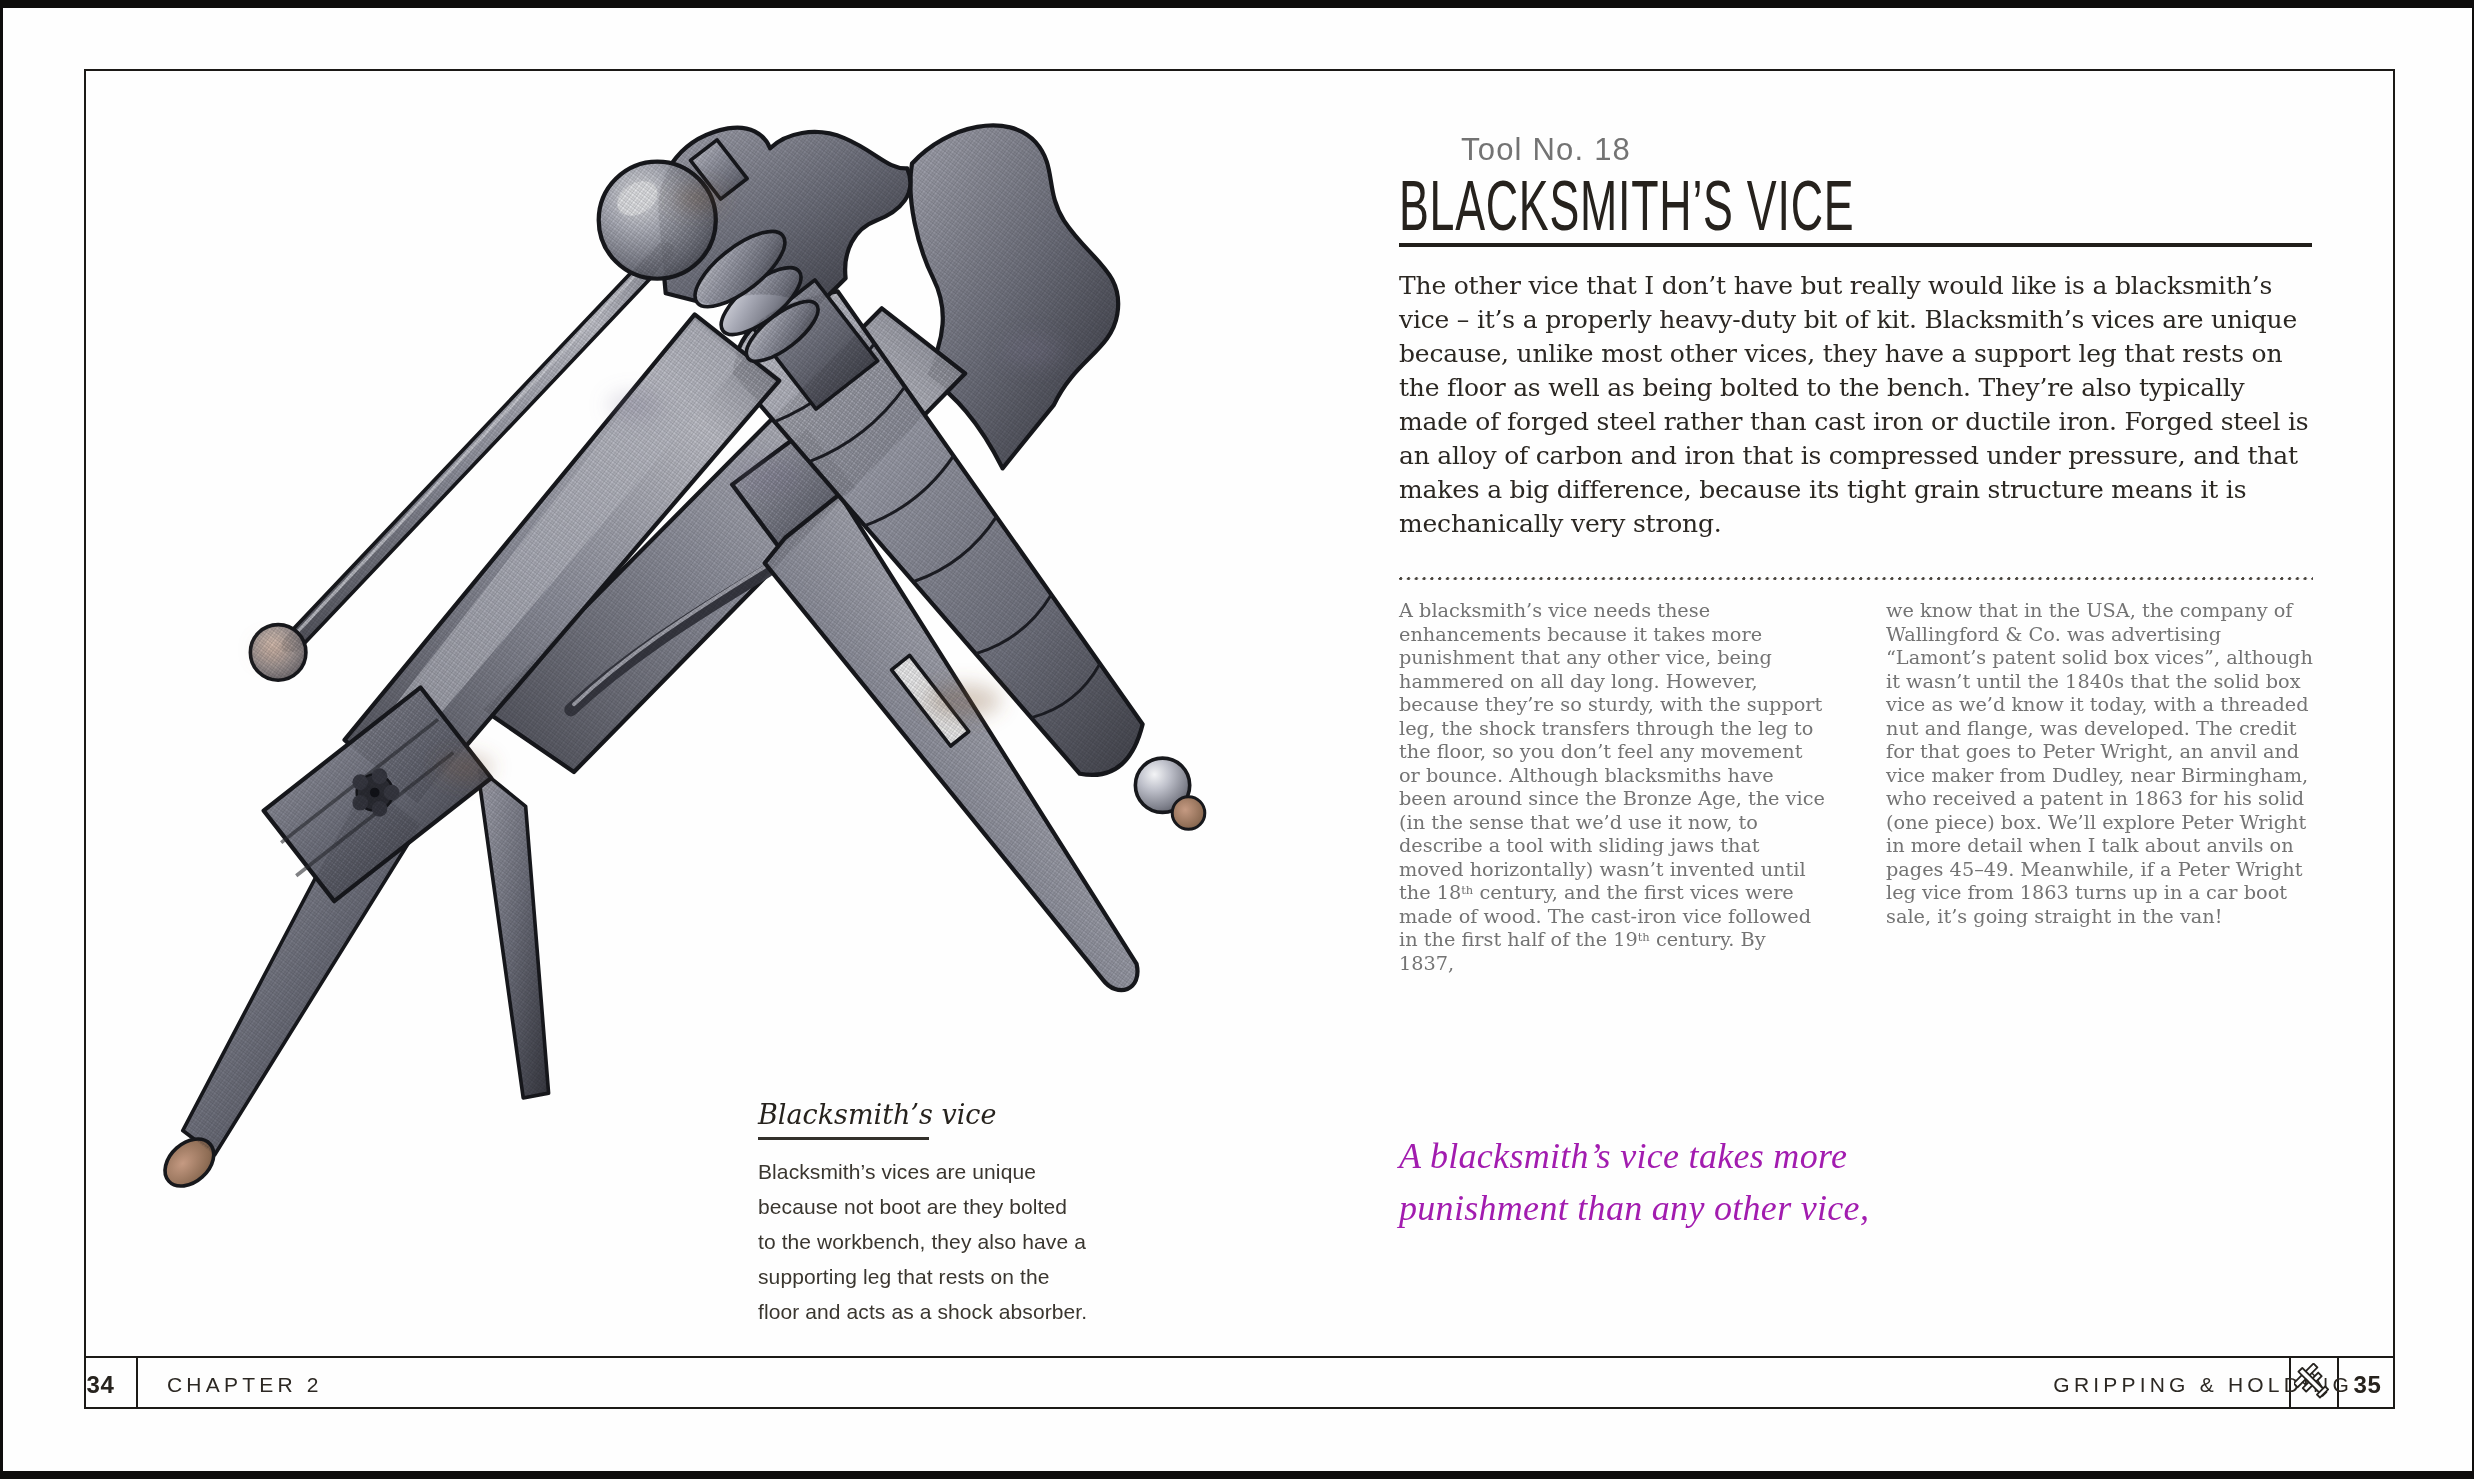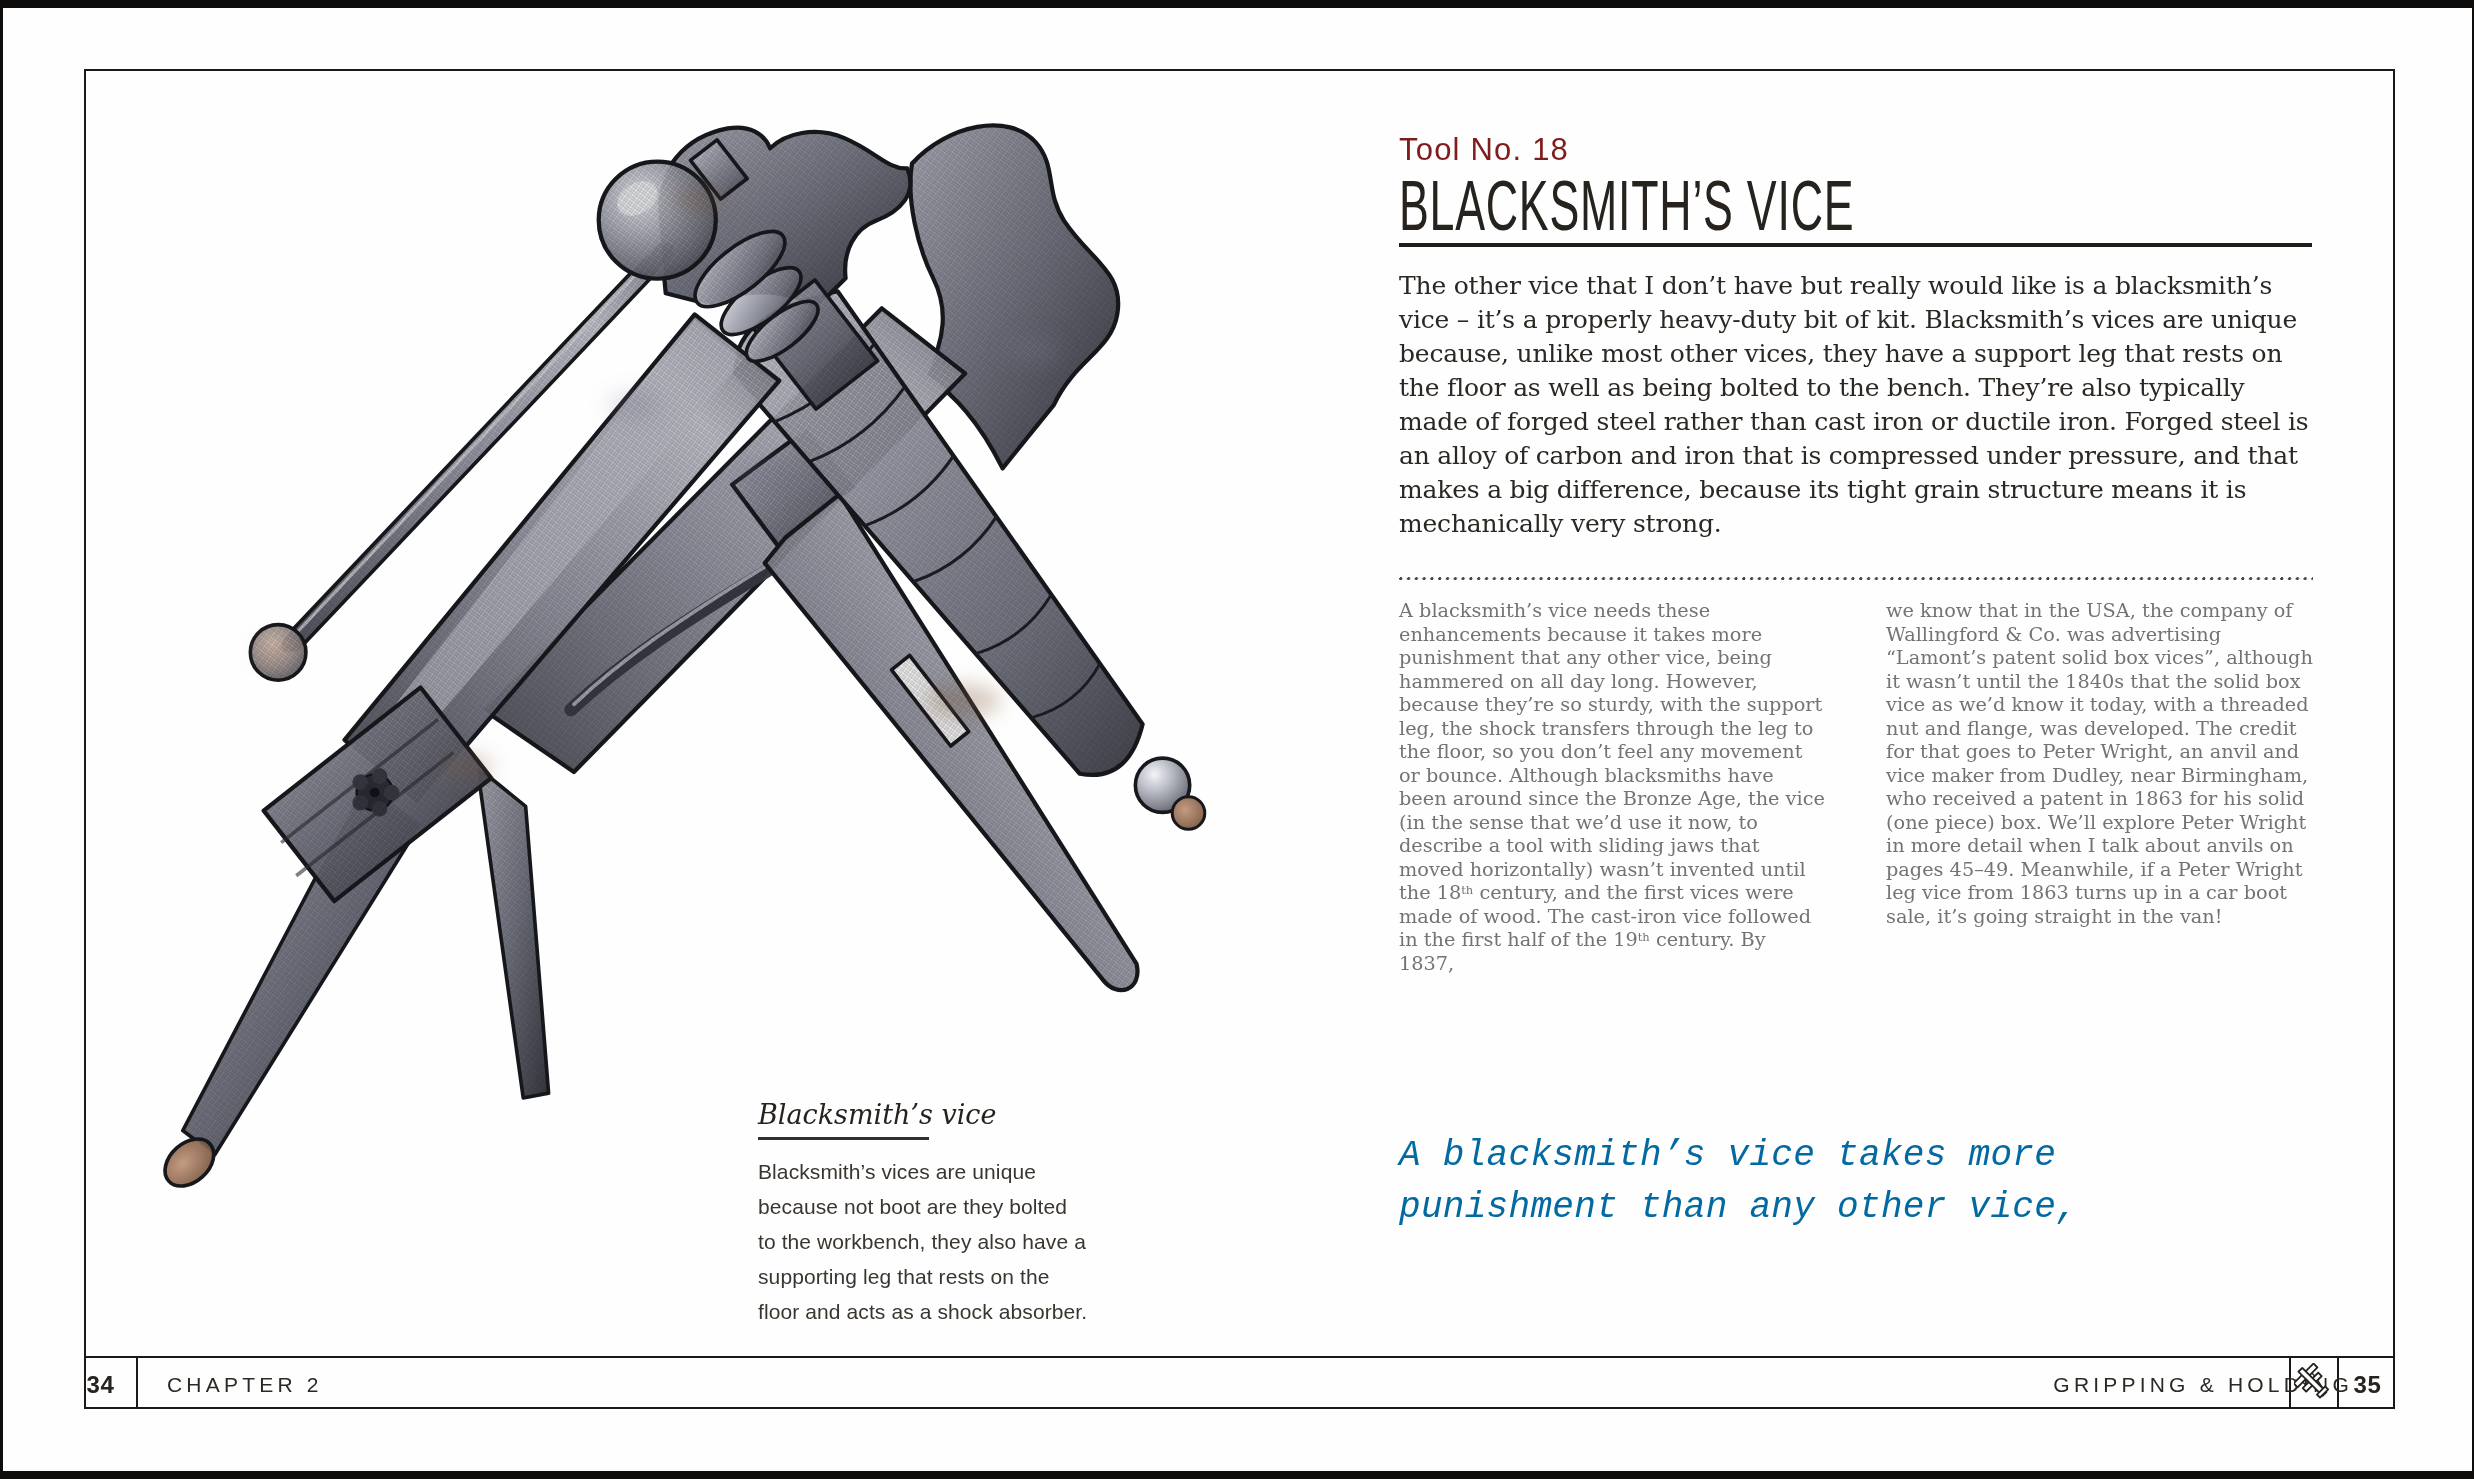--- a/index.html
+++ b/index.html
@@ -17,21 +17,21 @@
     border:2.4px solid #1c1a17;box-sizing:border-box;background:transparent;
   }
   
   .footer-rule{left:84px;top:1356px;width:2311px;height:2.4px;background:#1c1a17;}
   .fdiv{top:1356px;width:2.4px;height:53px;background:#1c1a17;}
   .footer-cell{top:1359px;height:51px;display:flex;align-items:center;color:#27231e;}
   .pagenum{font-size:24px;font-weight:bold;justify-content:center;letter-spacing:0.6px;}
   .runninghead{font-size:21px;letter-spacing:4.2px;color:#2c2823;}
   
   .kicker{
-    left:1399px;top:132px;font-size:31px;color:#7f1d1d;letter-spacing:1.2px;white-space:nowrap;
+    left:1461px;top:132px;font-size:31px;color:#737373;letter-spacing:1.2px;white-space:nowrap;
   }
   .title{
     left:1399px;top:170px;font-size:71px;line-height:1;color:#26221d;
     letter-spacing:1.2px;white-space:nowrap;transform:scaleX(0.63);transform-origin:0 0;
   }
   .title-rule{left:1399px;top:243px;width:913px;height:4.2px;background:#211e1a;}
   .intro{
     left:1399px;top:269px;width:917px;font-family:"DejaVu Serif",serif;
     font-size:25px;line-height:34px;color:#2b2722;letter-spacing:-0.2px;
   }
@@ -40,22 +40,22 @@
     background-image:radial-gradient(circle at 1.8px 1.8px,#4a453e 1.4px,rgba(0,0,0,0) 1.8px);
     background-size:7.8px 4.2px;background-repeat:repeat-x;
   }
   .columns{
     left:1399px;top:599px;width:914px;display:flex;gap:60px;
     font-family:"DejaVu Serif",serif;font-size:19.3px;line-height:23.5px;color:#737373;
   }
   .columns .col{width:434px;}
   .columns sup{font-size:11.5px;line-height:0;vertical-align:5.4px;}
   .quote{
-    left:1399px;top:1130px;font-family:Liberation Mono, monospace;font-style:italic;
-    font-size:36px;line-height:52px;color:#0369a1;letter-spacing:0.3px;white-space:nowrap;
+    left:1399px;top:1130px;font-family:Liberation Serif, serif;font-style:italic;
+    font-size:36px;line-height:52px;color:#a21caf;letter-spacing:0.3px;white-space:nowrap;
   }
   
   .caption{left:758px;top:1099px;width:331px;}
   .cap-title{
     font-family:"DejaVu Serif",serif;font-style:italic;font-size:27px;color:#26221d;
   }
   .cap-rule{width:171px;height:2.4px;background:#33302b;margin-top:7.2px;margin-bottom:14.5px;}
   .cap-body{font-size:21px;line-height:35px;color:#3a362f;letter-spacing:0.1px;}
 </style>
 </head>

